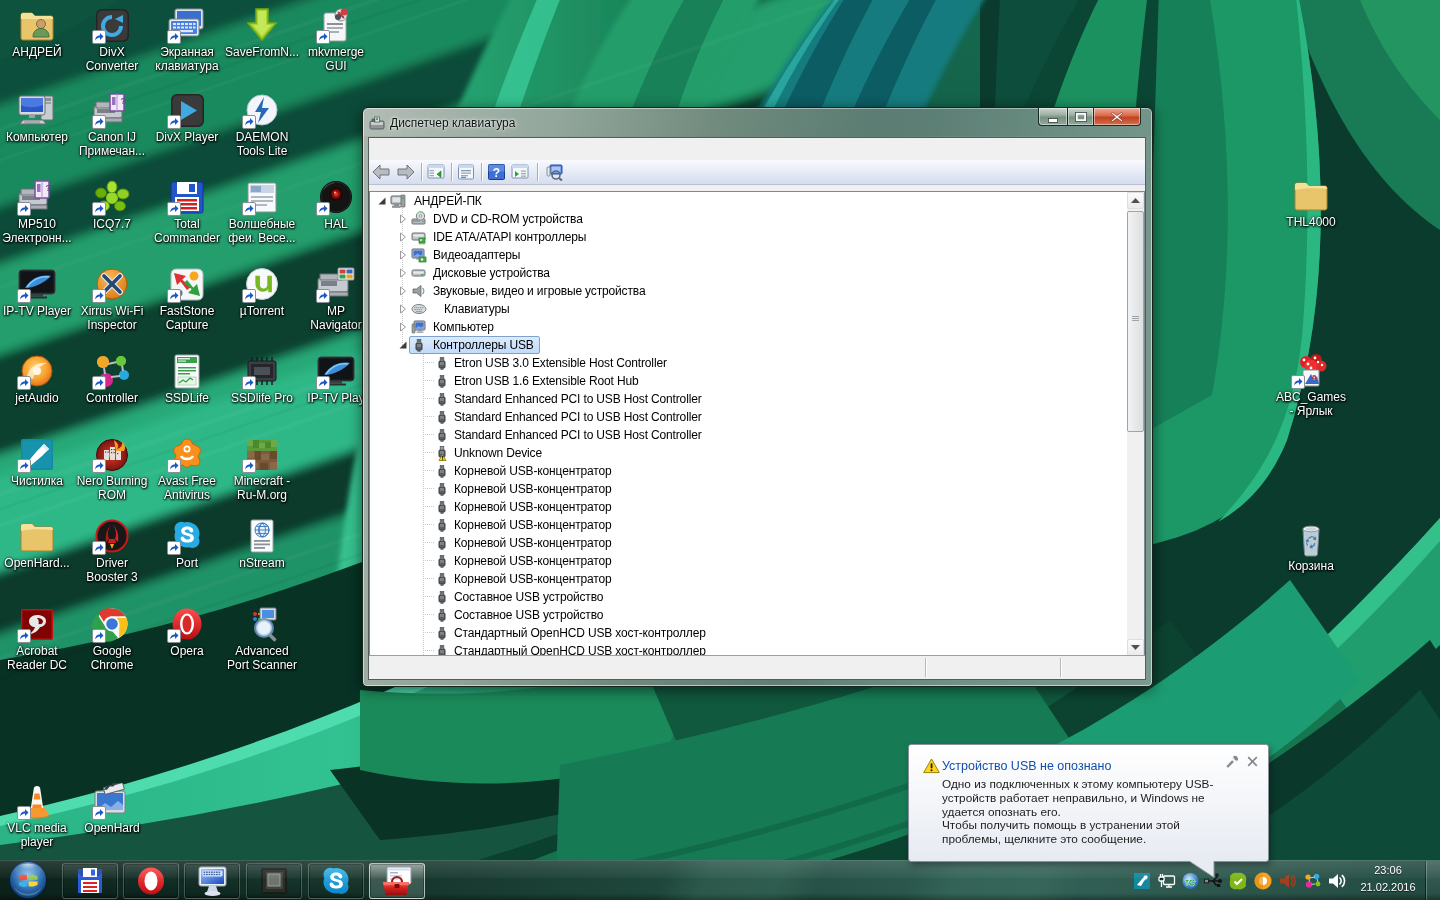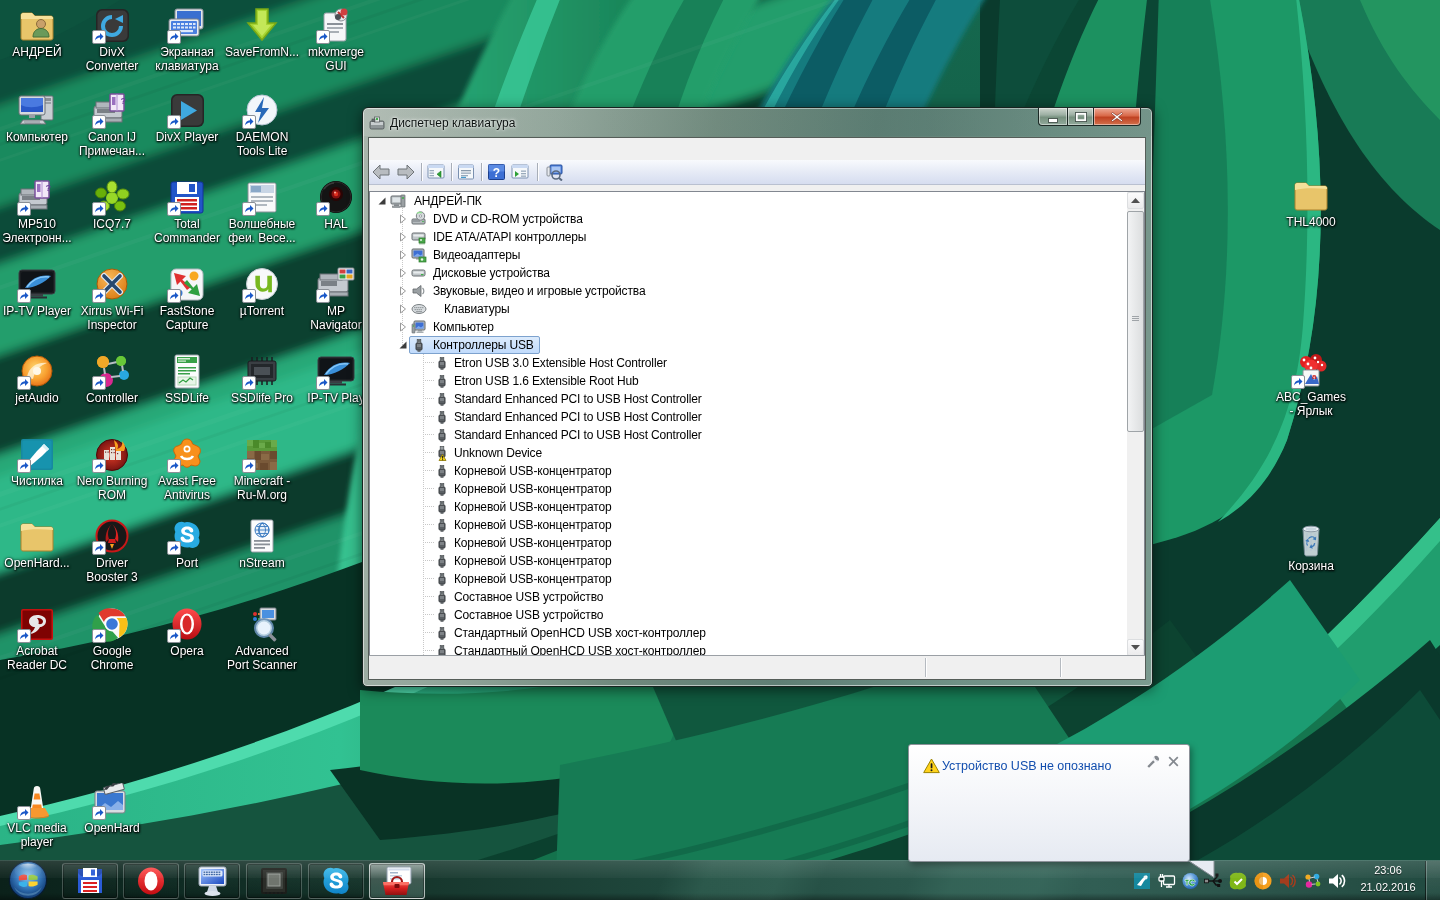--- a/index.html
+++ b/index.html
@@ -47,21 +47,21 @@
 .sbtn{position:absolute;left:0;width:17px;height:17px;background:linear-gradient(180deg,#fbfbfc,#ebebec);border:1px solid #dcdee0;box-sizing:border-box;border-radius:2px;display:flex;align-items:center;justify-content:center;}
 #thumb{position:absolute;left:0;top:19px;width:17px;height:221px;background:linear-gradient(90deg,#f2f3f4,#dcdedf);border:1px solid #9fa4a8;box-sizing:border-box;border-radius:2px;}
 #thumb:after{content:"";position:absolute;left:4px;top:104px;width:7px;height:1px;background:#9fa4a8;box-shadow:0 2px 0 #9fa4a8,0 4px 0 #9fa4a8;}
 #statusbar{position:absolute;left:0;bottom:0;width:100%;height:23px;background:#f0f0f0;border-top:1px solid #9ba0a5;}
 .ssep{position:absolute;top:2px;width:1px;height:19px;background:#b5bac0;box-shadow:1px 0 0 #fff;}
 .tri{position:absolute;top:4px;}
 .vguide{position:absolute;width:1px;background-image:linear-gradient(180deg,#c8c8c8 1px,transparent 1px);background-size:1px 2px;}
 .stub{position:absolute;left:53px;width:11px;height:1px;background-image:linear-gradient(90deg,#c8c8c8 1px,transparent 1px);background-size:2px 1px;}
 .sel{position:absolute;left:39px;top:0;width:131px;height:18px;border:1px solid #7da2ce;border-radius:2px;background:linear-gradient(180deg,#dcebfc,#c1dbfc);box-sizing:border-box;}
 
-#balloon{position:absolute;left:908px;top:744px;width:282px;height:118px;background:linear-gradient(180deg,#ffffff 0%,#f2f4f8 55%,#e6eaf2 100%);border:1px solid #8c9199;border-radius:3px;box-sizing:border-box;box-shadow:2px 3px 6px rgba(0,0,0,.35);z-index:60;}
+#balloon{position:absolute;left:908px;top:744px;width:361px;height:118px;background:linear-gradient(180deg,#ffffff 0%,#f2f4f8 55%,#e6eaf2 100%);border:1px solid #8c9199;border-radius:3px;box-sizing:border-box;box-shadow:2px 3px 6px rgba(0,0,0,.35);z-index:60;}
 #btail{position:absolute;left:279px;top:116px;}
 #bicon{position:absolute;left:14px;top:13px;}
 #btitle{position:absolute;left:33px;top:14px;font-size:12.5px;color:#124eae;}
 #btext{position:absolute;left:33px;top:33px;font-size:11.8px;line-height:13.8px;color:#1c1c1c;}
 #btools{position:absolute;right:10px;top:10px;display:flex;gap:8px;align-items:center;}
 </style></head>
 <body>
 <svg id="wall" viewBox="0 0 1440 900" preserveAspectRatio="none">
 <defs>
 <linearGradient id="bg0" x1="0" y1="0" x2="0" y2="1">
@@ -1281,20 +1281,21 @@
  <svg id="btail" width="27" height="18" viewBox="0 0 27 18">
       <path d="M0,-1 L26,-1 L26,16.5 Z" fill="#e7ebf2"></path>
       <path d="M0,-0.5 L26,16.5 M26,16.5 L26,-1" stroke="#8c9199" stroke-width="1" fill="none"></path>
     </svg>
  <div id="bicon"><svg width="17" height="16" viewBox="0 0 17 16">
         <path d="M8.5,1 L16.3,14.6 L0.7,14.6 Z" fill="#ffd21c" stroke="#9c8400" stroke-width="1"></path>
         <rect x="7.7" y="5.3" width="1.7" height="5" rx=".6" fill="#1a1a1a"></rect>
         <circle cx="8.5" cy="12.2" r="1" fill="#1a1a1a"></circle>
       </svg></div>
  <div id="btitle">Устройство USB не опознано</div>
+ <div id="btext">Одно из подключенных к этому компьютеру USB-<br>устройств работает неправильно, и Windows не<br>удается опознать его.<br>Чтобы получить помощь в устранении этой<br>проблемы, щелкните это сообщение.</div>
  <div id="btools">
       <svg width="13" height="13" viewBox="0 0 13 13">
         <path d="M1.2,12 L7,6.2" stroke="#84898f" stroke-width="2.4"></path>
         <path d="M7.2,1.4 a3.2,3.2 0 0 1 4.4,4.4 l-2.2,-0.6 -1.6,-1.6 Z" fill="#84898f"></path>
         <path d="M10.8,6.6 l-2.2,-0.6 -1.6,-1.6 -0.6,-2.2" stroke="#e9ecf3" stroke-width="1" fill="none"></path>
       </svg>
       <svg width="11" height="11" viewBox="0 0 11 11">
         <path d="M1.2,1.2 L9.8,9.8 M9.8,1.2 L1.2,9.8" stroke="#84898f" stroke-width="1.7"></path>
       </svg>
     </div>

